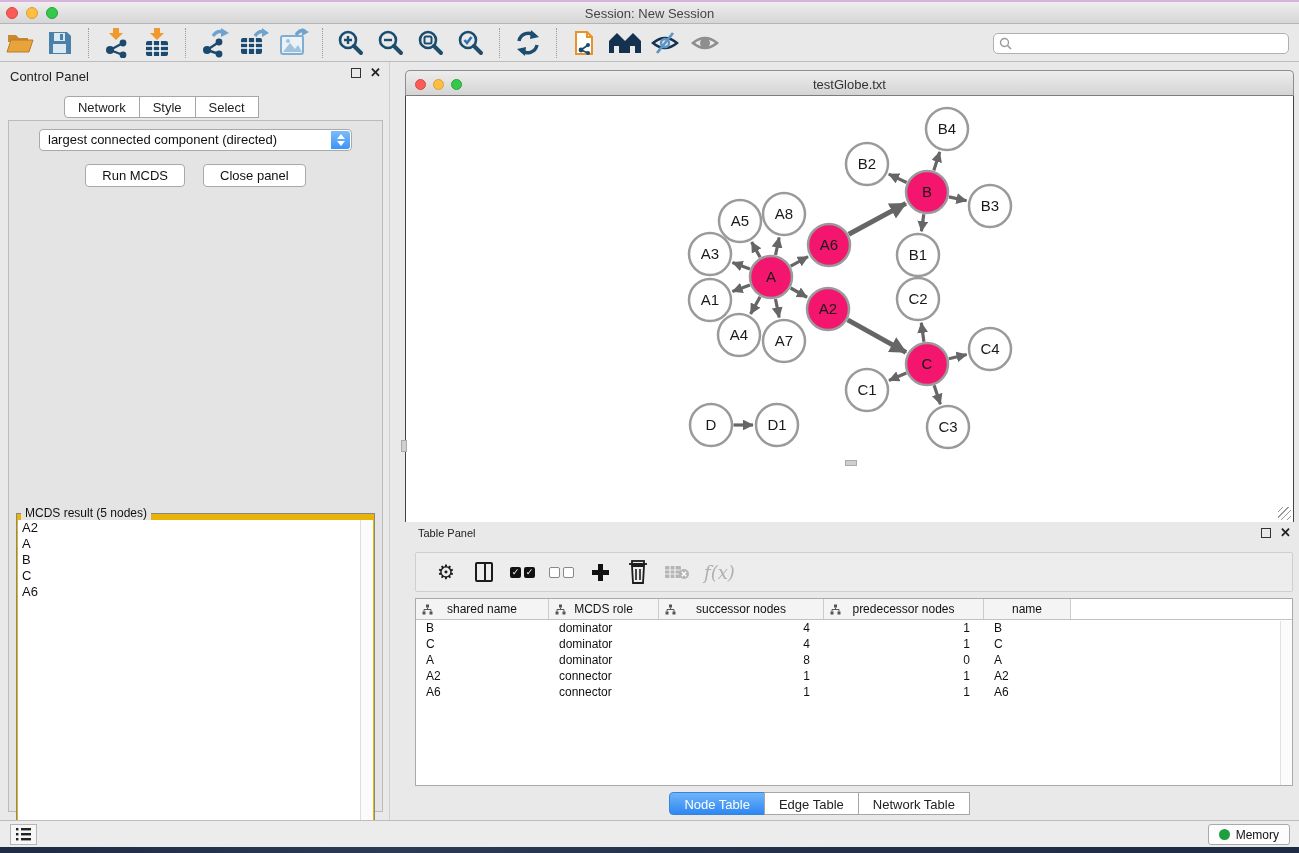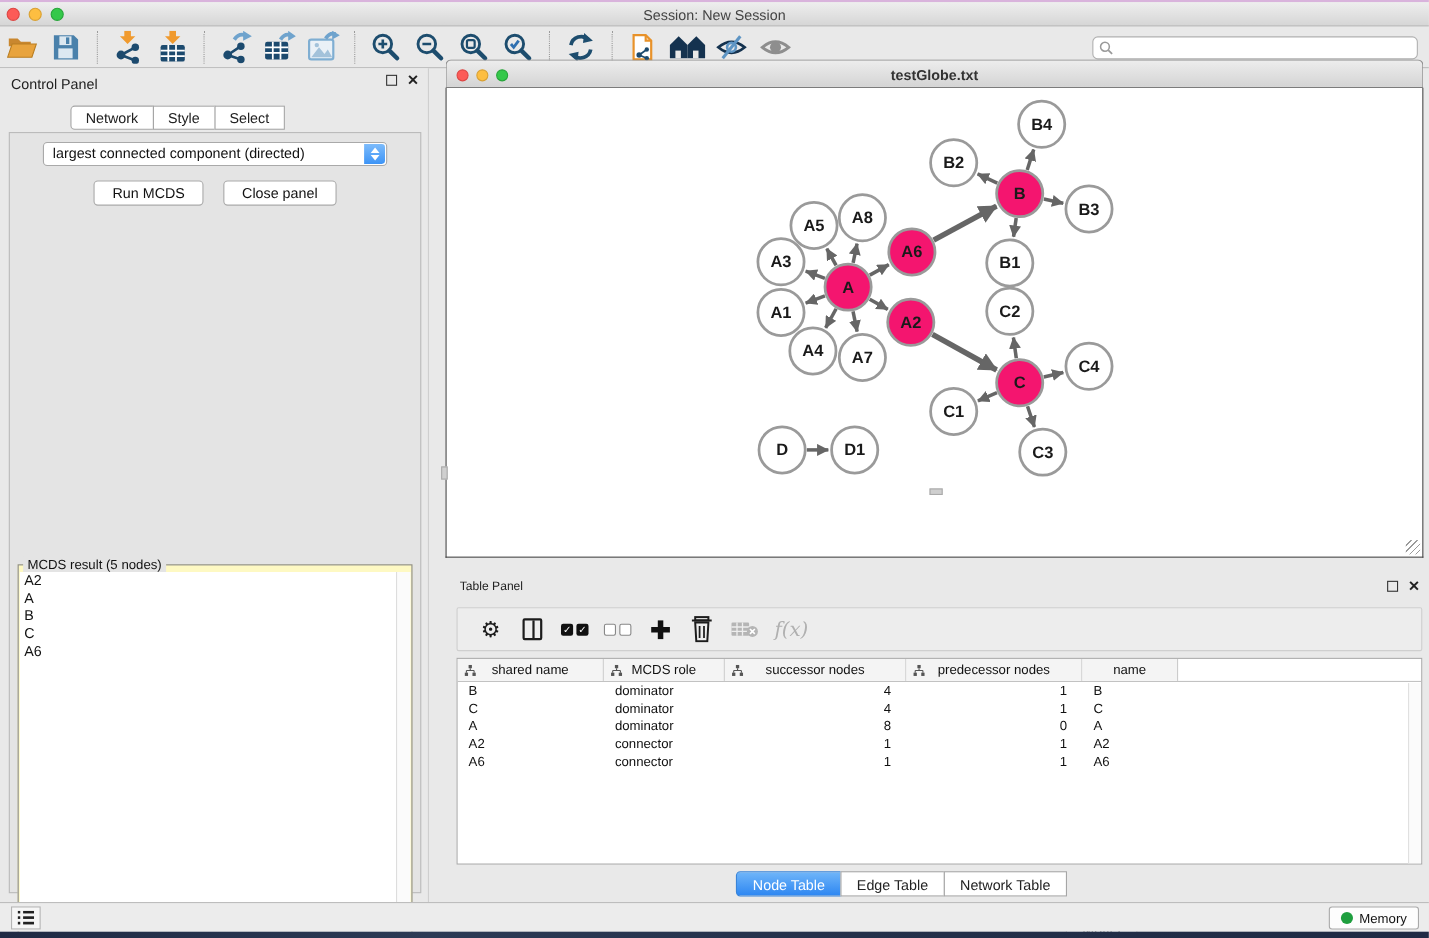--- a/index.html
+++ b/index.html
@@ -46,28 +46,28 @@
   .opt-label { text-align:center; font-size:13px; color:#111; margin-top:20px; }
   .select-box { position:relative; margin:8px auto 0; width:313px; height:22px; background:#fff;
     border:1px solid #a9a9a9; border-radius:4px; font-size:13px; color:#111; line-height:20px; padding-left:8px; }
   .select-cap { position:absolute; right:1px; top:1px; bottom:1px; width:19px; border-radius:0 3px 3px 0;
     background:linear-gradient(#7cbbfb,#3d94f6); display:flex; flex-direction:column; align-items:center; justify-content:center; gap:2px; }
   .tri-up { width:0; height:0; border-left:4px solid transparent; border-right:4px solid transparent; border-bottom:5px solid #fff; }
   .tri-dn { width:0; height:0; border-left:4px solid transparent; border-right:4px solid transparent; border-top:5px solid #fff; }
   .btn-row { display:flex; justify-content:center; gap:18px; margin-top:13px; }
   .mac-btn { background:#fff; border:1px solid #a9a9a9; border-radius:4px; font-size:13px; color:#111; padding:3px 16px; height:23px; line-height:15px; }
 
-  .result-group { position:absolute; left:7px; top:392px; width:359px; height:340px; border:1px solid #888; background:#fef9c3;padding-left:40px; }
+  .result-group { position:absolute; left:7px; top:392px; width:359px; height:340px; border:1px solid #888; background:#eab308;padding-left:40px; }
   .result-legend { position:absolute; top:-8px; left:4px; background:#e4e4e4; padding:0 4px; font-size:12px; color:#111; }
   .result-list { position:absolute; inset:6px 1px 1px 1px; background:#fff; overflow:hidden; }
   .result-item { font-size:13px; color:#111; padding:0 4px; line-height:16px; }
   .result-scroll { position:absolute; right:1px; top:6px; bottom:1px; width:13px; background:#fbfbfb; border-left:1px solid #ddd; }
 
   
-  .net-window { position:absolute; left:405px; top:54px; width:894px; height:391px;font-weight:bold; }
+  .net-window { position:absolute; left:405px; top:70px; width:894px; height:391px; }
   .net-titlebar { position:absolute; left:0; top:0; width:889px; height:26px; border:1px solid #8e8e8e; border-bottom:1px solid #7c7c7c;
     border-radius:5px 5px 0 0; background:linear-gradient(#ededed,#d4d4d4); }
   .net-tl { position:absolute; left:9px; top:8px; display:flex; gap:7px; }
   .net-tl .tl { width:11px; height:11px; }
   .net-title { position:absolute; left:0; right:0; top:6px; text-align:center; font-size:13px; color:#333; }
   .net-canvas { position:absolute; left:0; top:26px; width:889px; height:427px; background:#fff; border:1px solid #444; border-top:none; }
   .resize-grip { position:absolute; right:2px; bottom:2px; width:13px; height:13px;
     background:repeating-linear-gradient(135deg, transparent 0 3px, #9a9a9a 3px 4px); }
   .split-handle-left { position:absolute; left:-4px; top:370px; width:6px; height:12px; background:#cfcfcf; border:1px solid #aaa; }
   .split-handle-bottom { position:absolute; left:440px; bottom:-5px; width:12px; height:6px; background:#cfcfcf; border:1px solid #aaa; }

